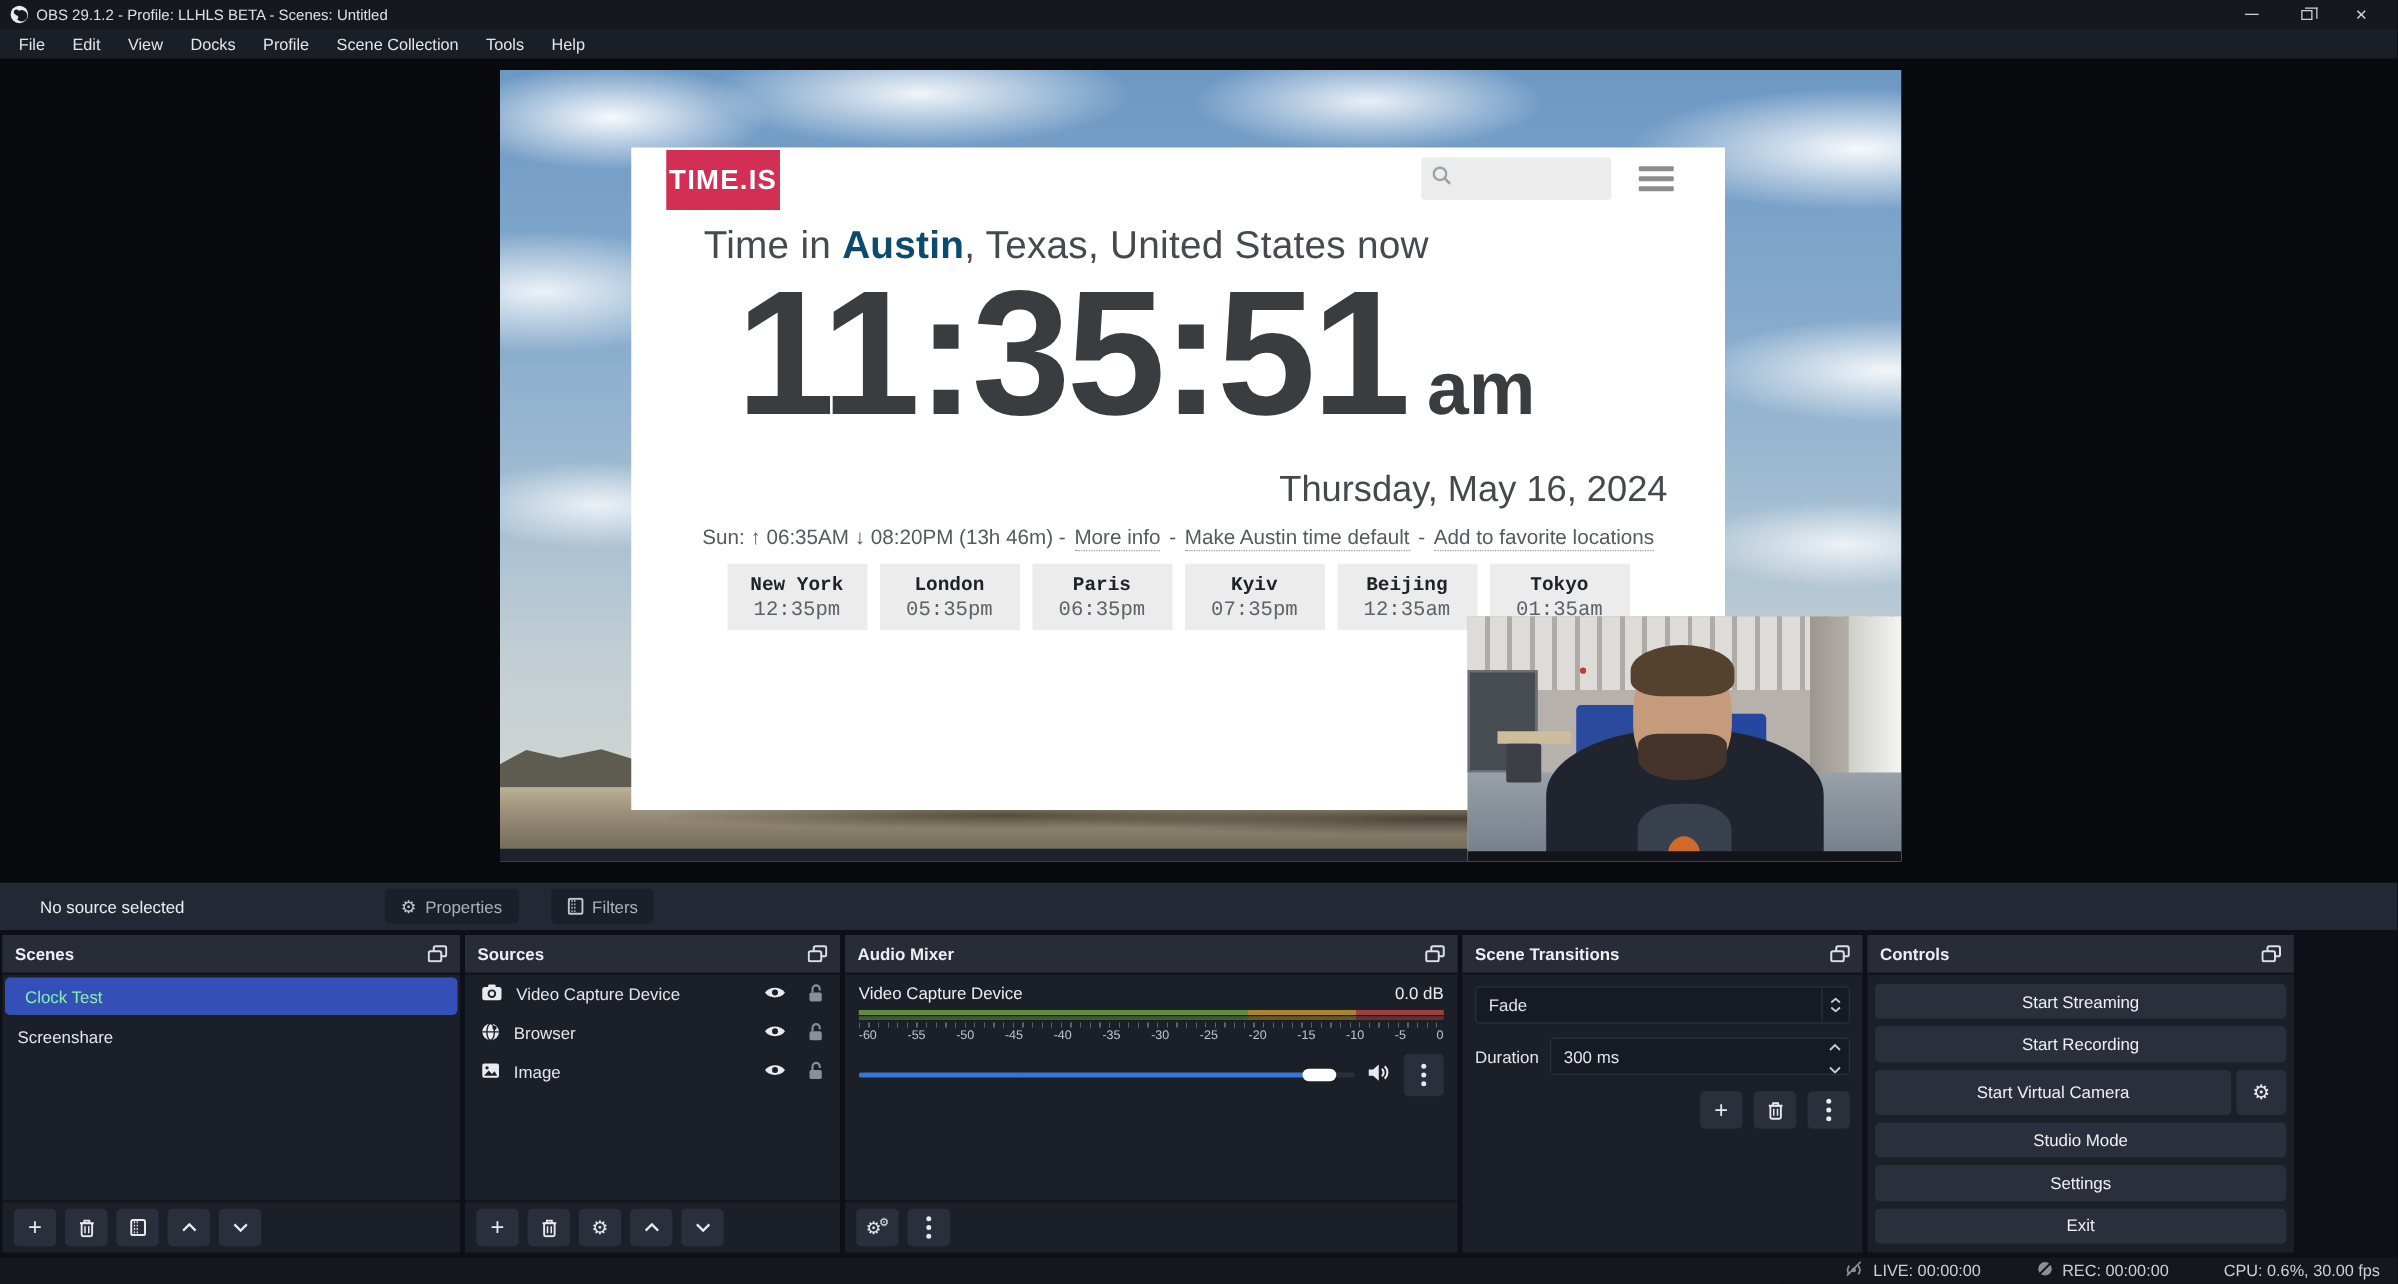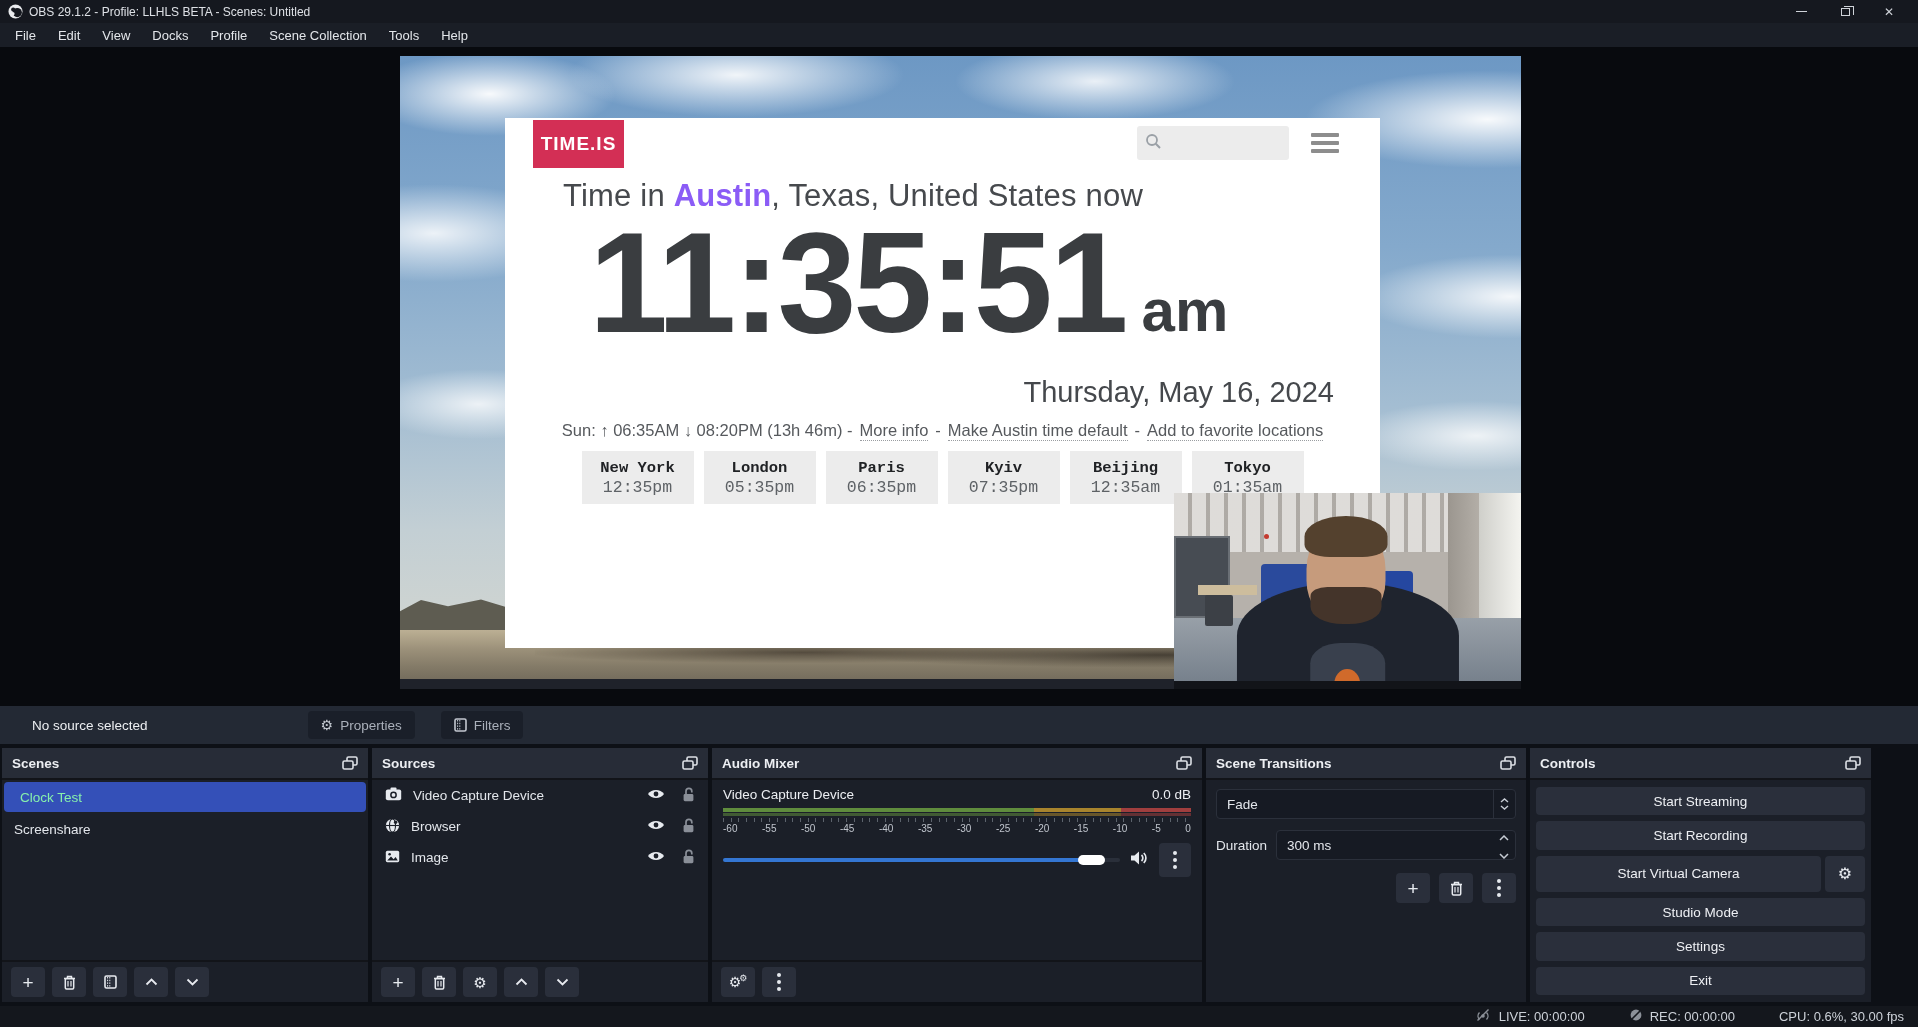--- a/index.html
+++ b/index.html
@@ -40,26 +40,26 @@
   .desert::before { content:""; position:absolute; left:0; top:-20px; width:300px; height:34px; background:#5e5c51;
     clip-path:polygon(0 100%,0 45%,7% 12%,16% 30%,27% 10%,38% 40%,52% 22%,70% 55%,88% 48%,100% 75%,100% 100%); }
   .desert::after { content:""; position:absolute; left:12%; top:26px; width:80%; height:26px; background:
       radial-gradient(ellipse 45% 60% at 30% 40%, rgba(62,54,44,.75), rgba(62,54,44,0) 70%),
       radial-gradient(ellipse 50% 70% at 70% 50%, rgba(52,46,38,.8), rgba(52,46,38,0) 70%); }
   .preview-bottom-band { position:absolute; left:0; bottom:0; width:100%; height:10px; background:#1f222a; }
 
   
   .webpage { position:absolute; left:105px; top:62px; width:875px; height:530px; background:#ffffff; }
   .site-logo { position:absolute; left:28px; top:2px; width:91px; height:48px; background:#d32f55; color:#fff;
-    display:flex; align-items:center; justify-content:center; font-size:19px; font-weight:700; letter-spacing:1px; }
+    display:flex; align-items:center; justify-content:center; font-size:22px; font-weight:700; letter-spacing:1px; }
   .site-search { position:absolute; left:632px; top:8px; width:152px; height:34px; background:#ececec; border-radius:3px; display:flex; align-items:center; padding-left:8px; }
   .site-burger { position:absolute; left:806px; top:12px; width:30px; height:26px; display:flex; flex-direction:column; justify-content:center; gap:4px; }
   .site-burger span { display:block; width:28px; height:4px; background:#8d8d8d; border-radius:1px; }
   .page-heading { position:absolute; left:58px; top:60px; font-size:31px; color:#46494d; letter-spacing:.2px; }
-  .page-heading b { color:#8b5cf6; font-weight:700; }
+  .page-heading b { color:#0c4a6e; font-weight:700; }
   .clock-row { position:absolute; left:84px; top:88px; display:flex; align-items:flex-end; }
   .clock-time { font-size:142px; line-height:1.08; font-weight:700; color:#3a3d40; letter-spacing:-3px; }
   .clock-ampm { font-size:60px; font-weight:700; color:#3a3d40; margin-left:16px; margin-bottom:14px; }
   .page-date { position:absolute; right:46px; top:258px; font-size:29px; color:#45484c; }
   .sun-row { position:absolute; left:0; top:303px; width:100%; display:flex; justify-content:center; gap:7px; font-size:16.5px; color:#56595d; }
   .sun-link { border-bottom:1px dotted #9a9da1; cursor:pointer; }
   .wclocks { position:absolute; left:0; top:333px; width:100%; display:flex; justify-content:center; gap:10px;font-family:Liberation Mono, monospace; }
   .wclock { width:112px; height:53px; background:#ececec; display:flex; flex-direction:column; align-items:center; justify-content:center; }
   .wclock .city { font-size:15.5px; font-weight:700; color:#202225; }
   .wclock .wtime { font-size:16.5px; color:#5e6266; margin-top:1px; }
@@ -88,21 +88,21 @@
   
   .selbar { height:38px; background:#232934; display:flex; align-items:center; padding:0 10px; gap:10px; flex:none; }
   .selbar .sel-status { color:#eceef1; font-size:13.5px; margin-left:22px; flex:none; }
   .selbar .btn-group { display:flex; gap:26px; margin-left:150px; }
   .bar-btn { height:28px; background:#1a1f29; border-radius:4px; display:flex; align-items:center; gap:7px; padding:0 13px; color:#aab0ba; font-size:13.5px; cursor:default; }
   .bar-btn .bicon { color:#c3c8d0; font-size:14px; display:flex; align-items:center; }
 
   
   .docks { height:262px; background:#0d1016; display:flex; gap:4px; padding:4px 2px 4px 2px; flex:none; }
   .panel { height:254px; background:#1b1f28; display:flex; flex-direction:column; }
-  .p-scenes { width:366px; } .p-sources { width:336px; } .p-mixer { width:490px; } .p-trans { width:320px; } .p-controls { width:341px; }
+  .p-scenes { width:366px; } .p-sources { width:300px; } .p-mixer { width:490px; } .p-trans { width:320px; } .p-controls { width:341px; }
   .panel-header { height:32px; flex:none; background:#272c37; border-bottom:2px solid #121419; display:flex; align-items:center; justify-content:space-between; padding:0 10px; }
   .panel-title { color:#eceef2; font-size:13.5px; font-weight:700; }
   .popout { width:16px; height:14px; position:relative; opacity:.95; }
   .panel-body { flex:1; overflow:hidden; position:relative; }
   .panel-footer { height:42px; flex:none; border-top:2px solid #121419; display:flex; align-items:center; gap:7px; padding:0 9px; }
   .tbtn { width:34px; height:30px; background:#2a2f3b; border-radius:4px; display:flex; align-items:center; justify-content:center; color:#e7eaef; font-size:19px; line-height:1; cursor:default; }
   .tbtn svg { display:block; }
 
   .scene-row { height:30px; margin:2px 2px 0 2px; display:flex; align-items:center; padding:0 10px; color:#e3e6eb; font-size:13.5px; border-radius:4px; }
   .scene-row.selected { background:#3450b8; color:#86efac;padding-left:16px; }

